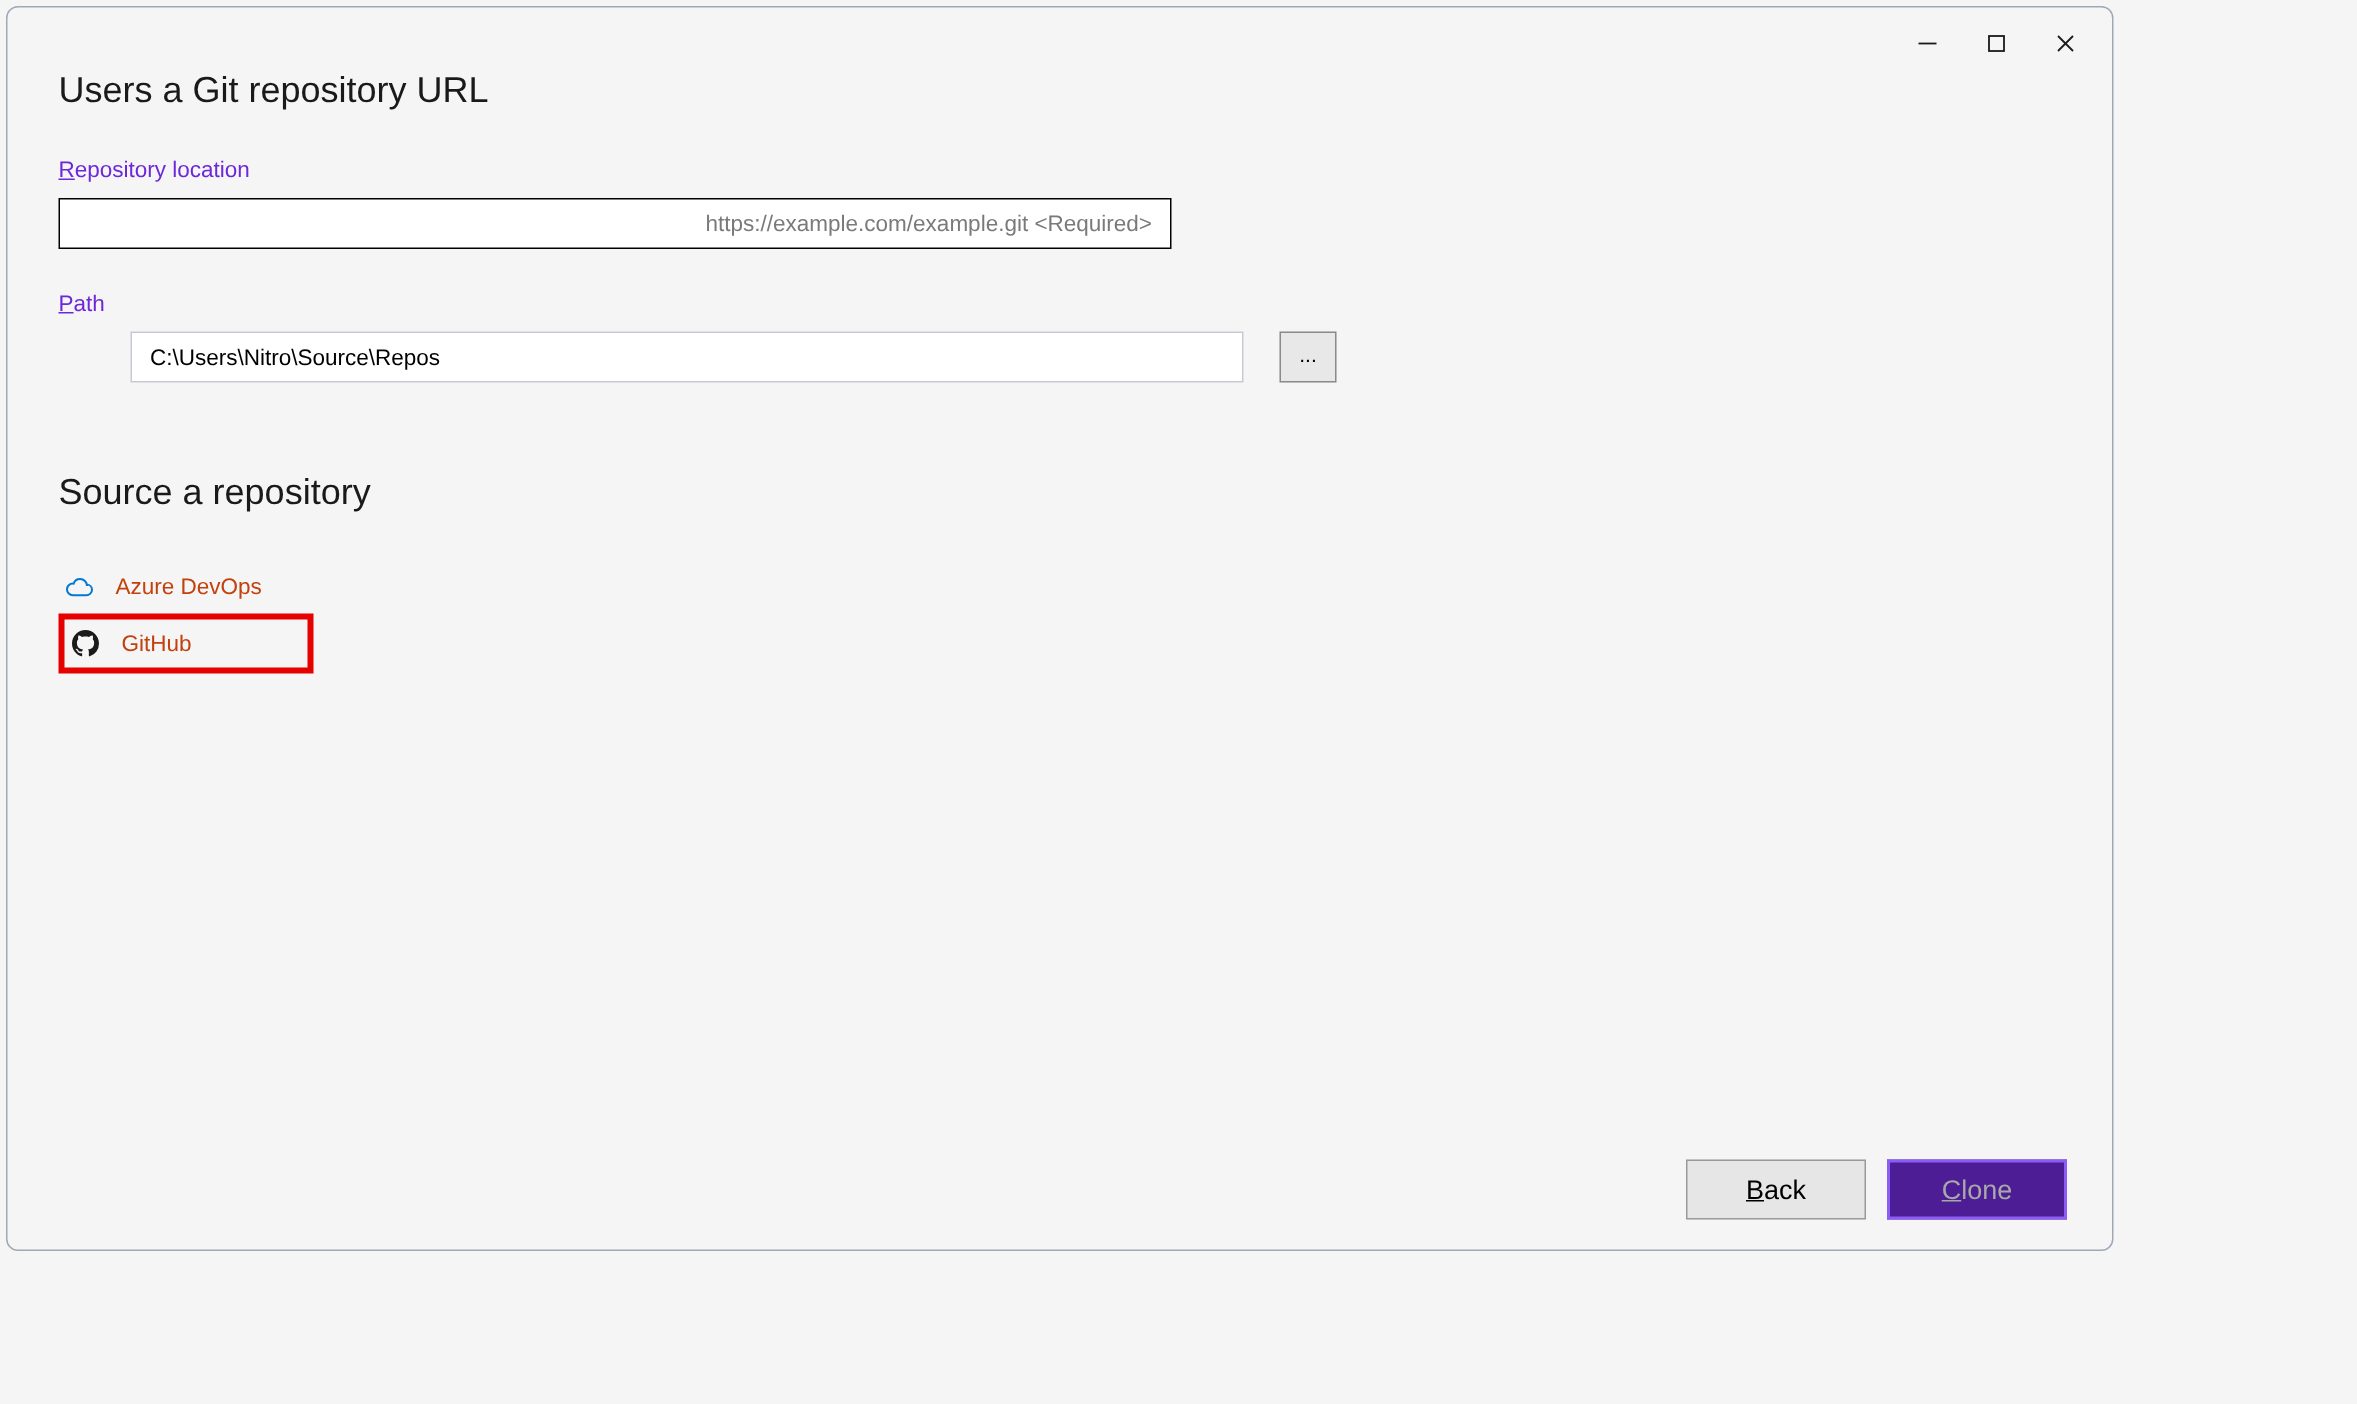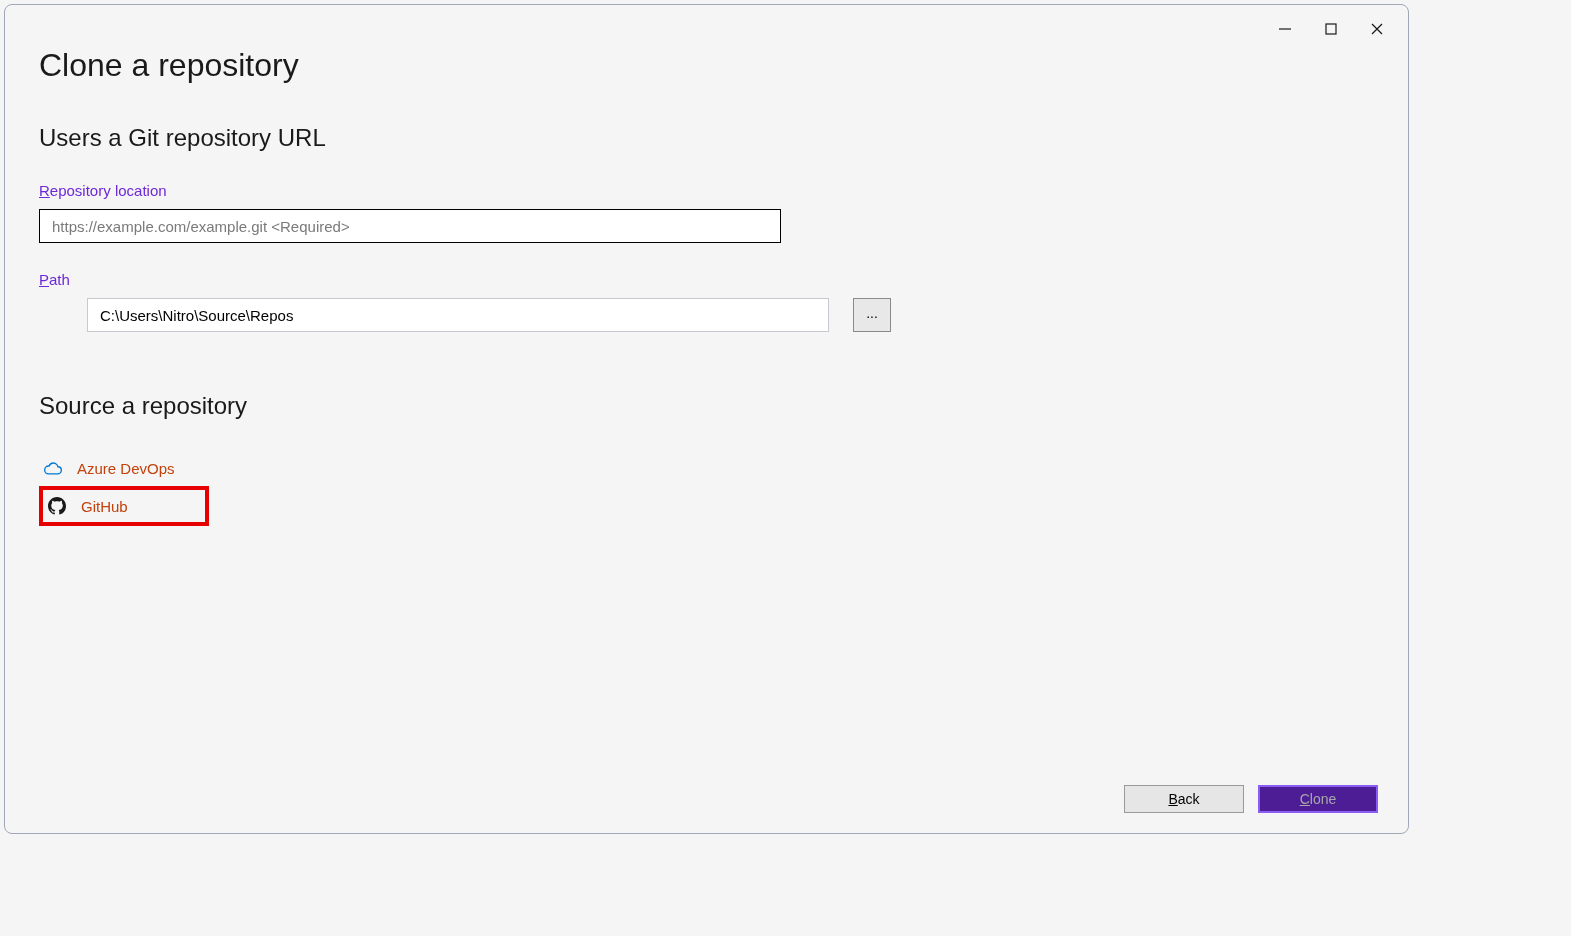--- a/index.html
+++ b/index.html
@@ -70,20 +70,21 @@
       width: 742px;
       height: 34px;
       border: 1px solid #666;
       background: #fff;
       padding: 0 12px;
       font-size: 15px;
       font-family: inherit;
     }
     .text-input.focused {
       border: 1px solid #000;
+      text-align: right;
     }
     .text-input::placeholder {
       color: #7a7a7a;
     }
     .text-input.light {
       border: 1px solid #c8c8d0;
     }
     .field-group {
       margin-bottom: 28px;
     }
@@ -131,22 +132,22 @@
     }
     .footer {
       position: absolute;
       bottom: 20px;
       right: 30px;
       display: flex;
       gap: 14px;
     }
     .footer-btn {
       width: 120px;
-      height: 28px;
-      font-size: 14px;
+      height: 40px;
+      font-size: 18px;
       font-family: inherit;
       cursor: pointer;
       border: 1px solid #b0b0b0;
       background: #f0f0f0;
     }
     .footer-btn.primary {
       border: 1px solid #9a9a9a;
       background: #e6e6e6;
     }
     .footer-btn.disabled {
@@ -177,21 +178,20 @@
     </button>
     <button class="titlebar-btn">
       <svg viewBox="0 0 14 14">
           <line x1="2" y1="2" x2="12" y2="12" stroke="#1a1a1a" stroke-width="1.2"></line>
           <line x1="12" y1="2" x2="2" y2="12" stroke="#1a1a1a" stroke-width="1.2"></line>
         </svg>
     </button>
   </div>
 
   <div class="content">
-    <h1 class="page-title">Clone a repository</h1>
 
     <h2 class="section-title">Users a Git repository URL</h2>
 
     <div class="field-group">
       <label class="field-label"><span class="btn-underline">R</span><span id="repo-label-rest" textcontent="Repository location">epository location</span></label>
       <input type="text" class="text-input focused" placeholder="https://example.com/example.git &lt;Required&gt;" style="">
     </div>
 
     <div class="field-group">
       <label class="field-label"><span class="btn-underline">P</span><span id="path-label-rest">ath</span></label>

